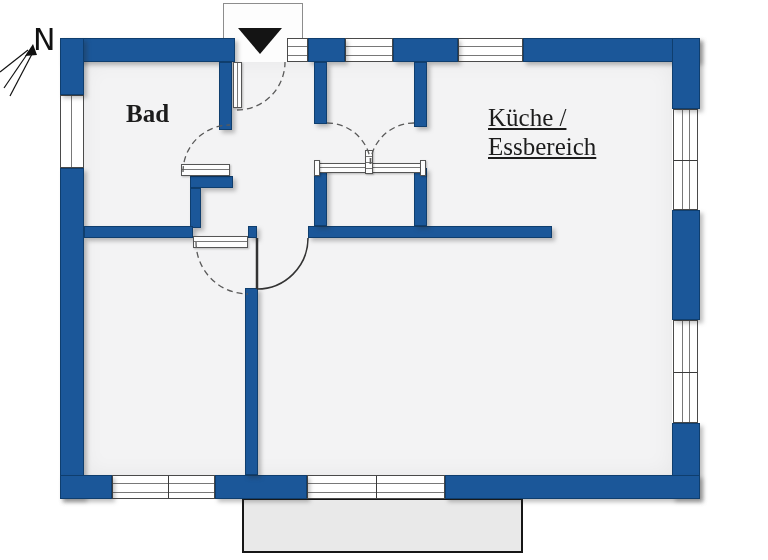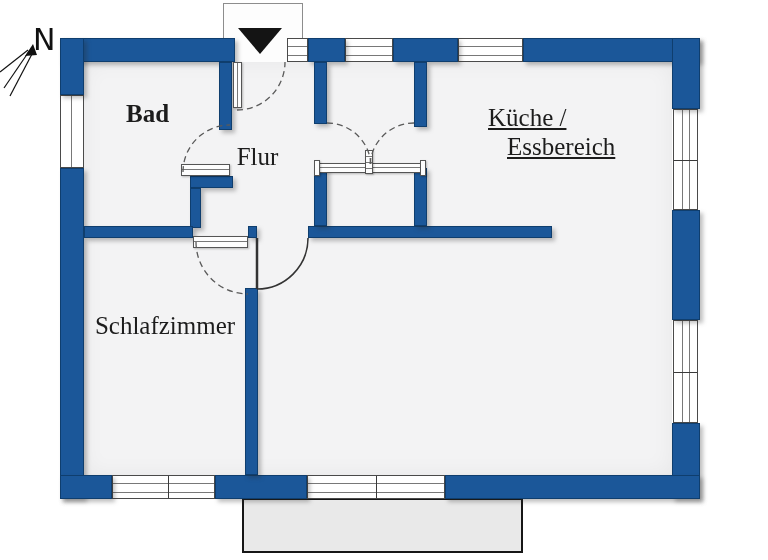--- a/index.html
+++ b/index.html
@@ -145,19 +145,17 @@
       <line x1="10" y1="96" x2="32" y2="54"></line>
       <polygon points="33,44 37,55 25,56" fill="#111" stroke="none"></polygon>
     </g>
   </svg>
 
   <div class="tri" style="left:238px;top:28px;"></div>
 
   <span class="ntext" style="left:33px;top:22px;">N</span>
 
   <span class="rlabel" style="left:100px;top:100px;width:95px;font-weight:bold;">Bad</span>
-  <span class="rlabel" style="left:210px;top:143px;width:95px;">Flur</span>
   <div class="rlabel block" style="left:488px;top:103px;text-decoration:underline;">
     <span style="display:block;">Küche /</span>
-    <span style="display:block;margin-left:19px;">Essbereich</span>
+    <span style="display:block;">Essbereich</span>
   </div>
-  <span class="rlabel" style="left:85px;top:312px;width:160px;">Schlafzimmer</span>
 </div>
 
 </body></html>

